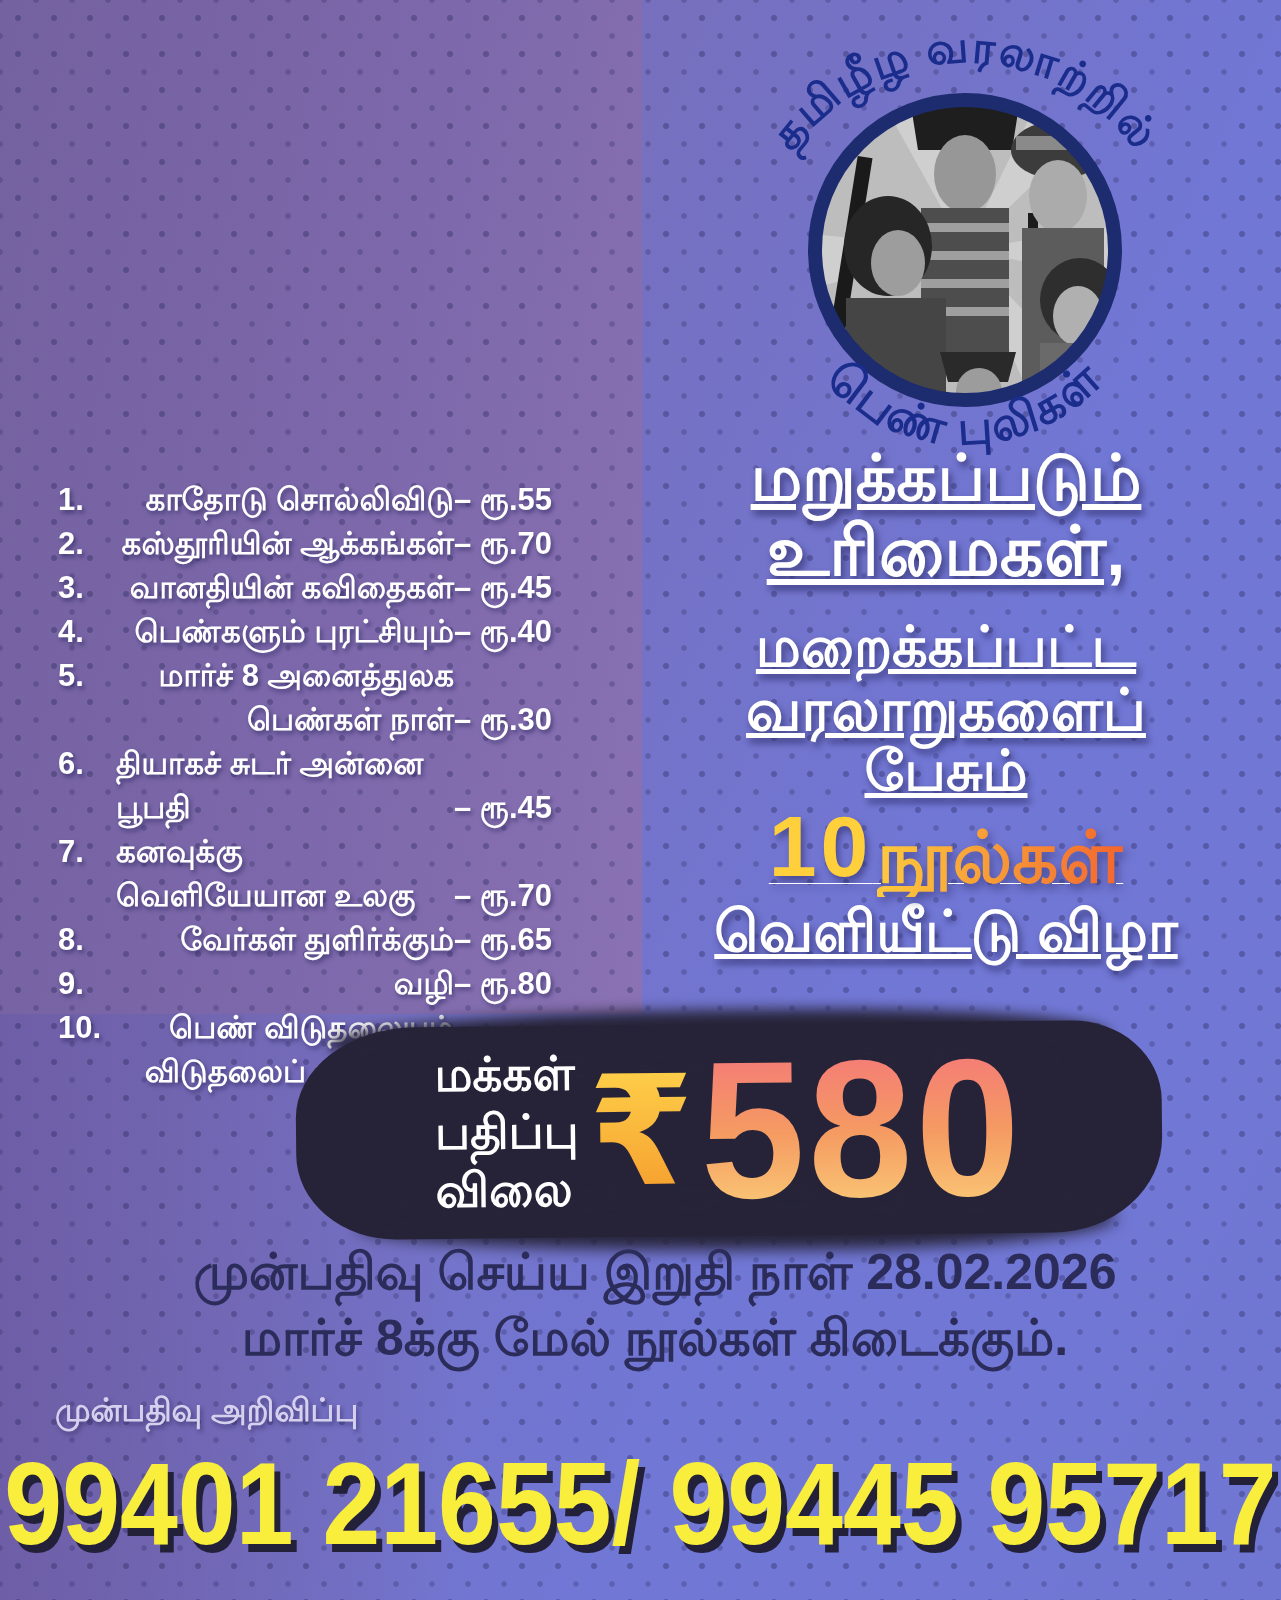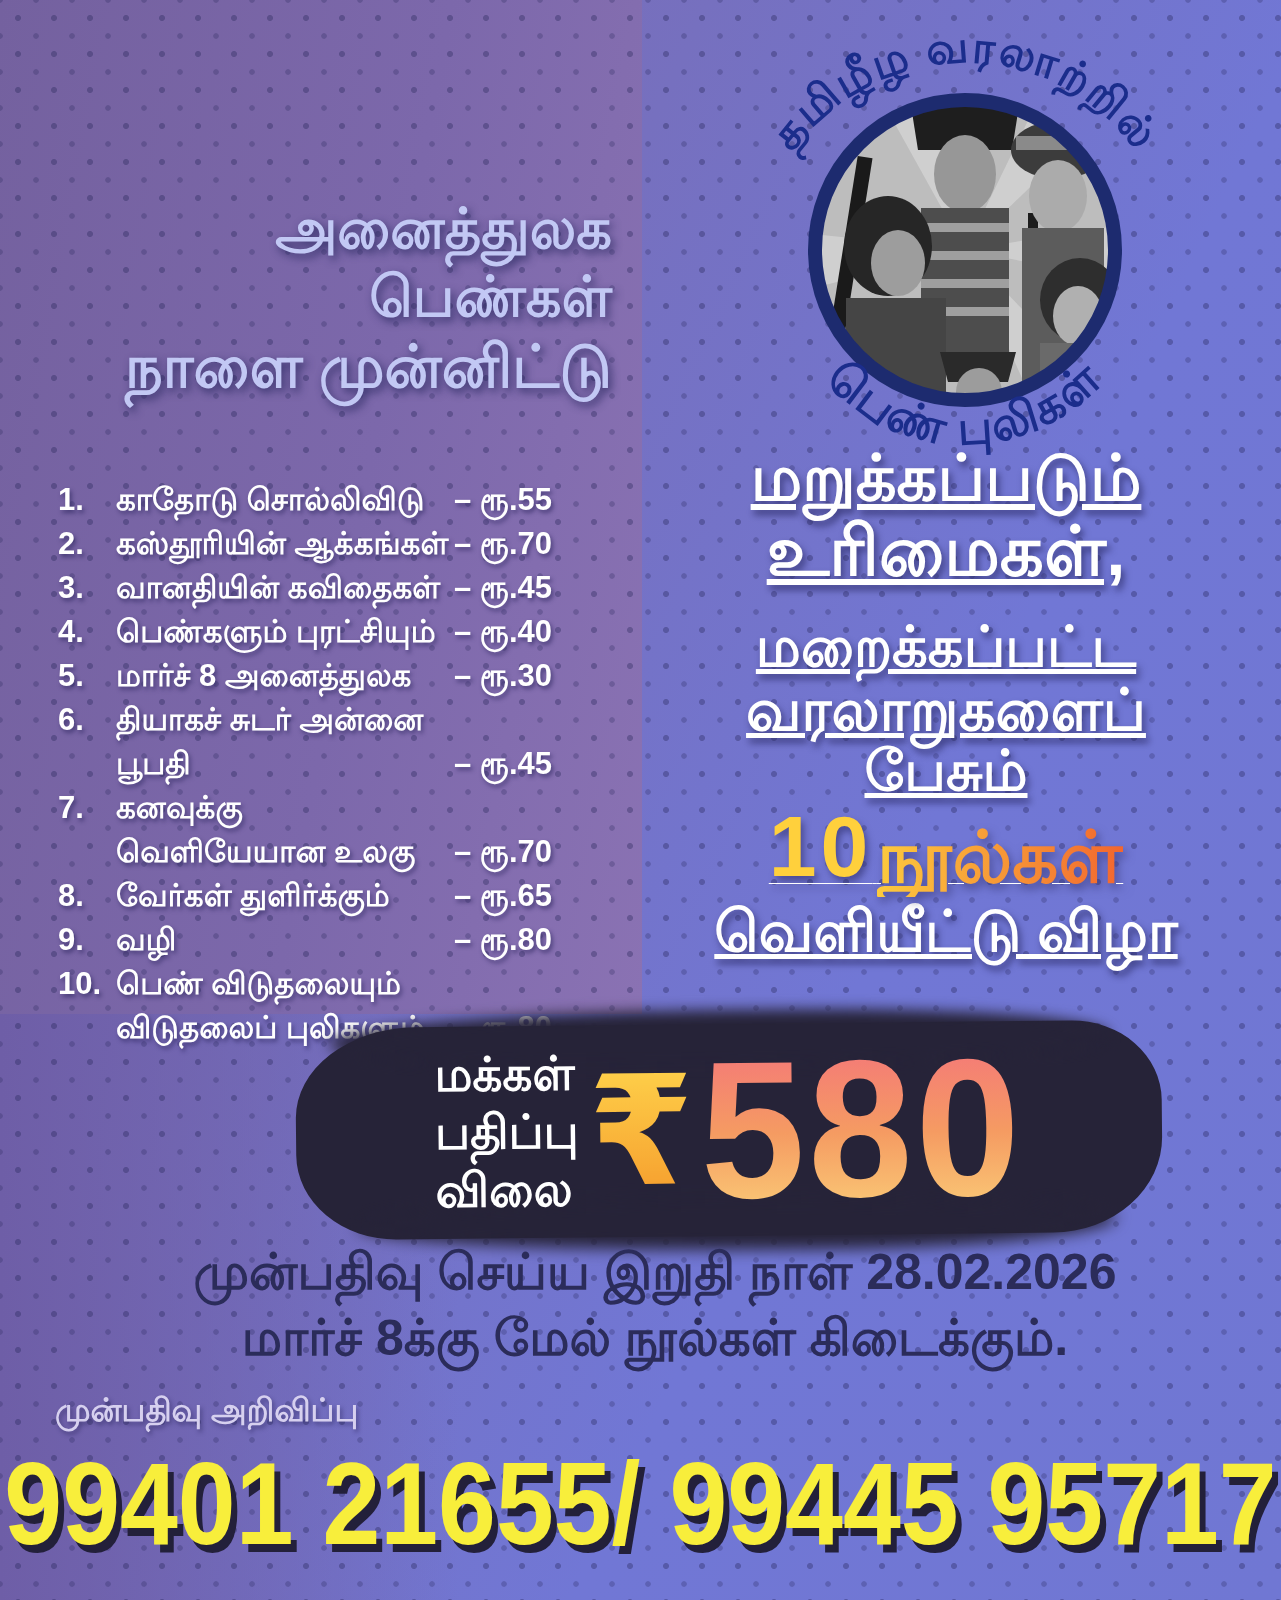--- a/index.html
+++ b/index.html
@@ -45,21 +45,21 @@
   }
   .subtitle .s1{font-size:56px;}
   .subtitle .s2{font-size:56px;}
   .subtitle .s3{font-size:59px;}
 
   
   .book-list{position:absolute;left:58px;top:478px;width:530px;color:#ffffff;}
   .book-row{display:flex;align-items:flex-end;font-size:31px;font-weight:700;line-height:1.42;
     text-shadow:2px 3px 4px rgba(36,32,86,.6);}
   .book-num{align-self:flex-start;width:58px;flex:none;}
-  .book-title{flex:1;display:flex;flex-direction:column;}
+  .book-title{flex:1;display:flex;flex-direction:column;align-items:flex-end;}
   .book-price{flex:none;width:134px;text-align:left;}
 
   
   .badge-svg{position:absolute;left:728px;top:8px;}
 
   
   .right-block{
     position:absolute;left:648px;top:444px;width:596px;
     text-align:center;color:#ffffff;font-weight:700;
     text-shadow:3px 5px 7px rgba(38,38,95,.7);
@@ -148,25 +148,20 @@
 </head>
 <body>
 
 <div class="poster">
   <div class="left-panel"></div>
   <div class="left-fade"></div>
   <div class="dots"></div>
 
   <div class="content">
 
-    <div class="subtitle">
-      <div class="s1">அனைத்துலக</div>
-      <div class="s2">பெண்கள்</div>
-      <div class="s3">நாளை முன்னிட்டு</div>
-    </div>
 
     <svg class="badge-svg" width="474" height="470" viewBox="0 0 474 470">
       <defs>
         <clipPath id="bc">
             <circle cx="237" cy="242" r="150"></circle>
           </clipPath>
         <path id="arcTop" d="M 30,300 A 210,210 0 1 1 444,300" fill="none"></path>
         <path id="arcBot" d="M 82,352 A 185,185 0 0 0 392,352" fill="none"></path>
       </defs>
 
@@ -253,20 +248,21 @@
         <span class="book-title">
             <span>பெண்களும் புரட்சியும்</span>
             <span></span>
           </span>
         <span class="book-price">– ரூ.40</span>
       </div>
       <div class="book-row">
         <span class="book-num">5.</span>
         <span class="book-title">
             <span>மார்ச் 8 அனைத்துலக</span>
+            <span>பெண்கள் நாள்</span>
           </span>
         <span class="book-price">– ரூ.30</span>
       </div>
       <div class="book-row">
         <span class="book-num">6.</span>
         <span class="book-title">
             <span>தியாகச் சுடர் அன்னை பூபதி</span>
             <span></span>
           </span>
         <span class="book-price">– ரூ.45</span>

